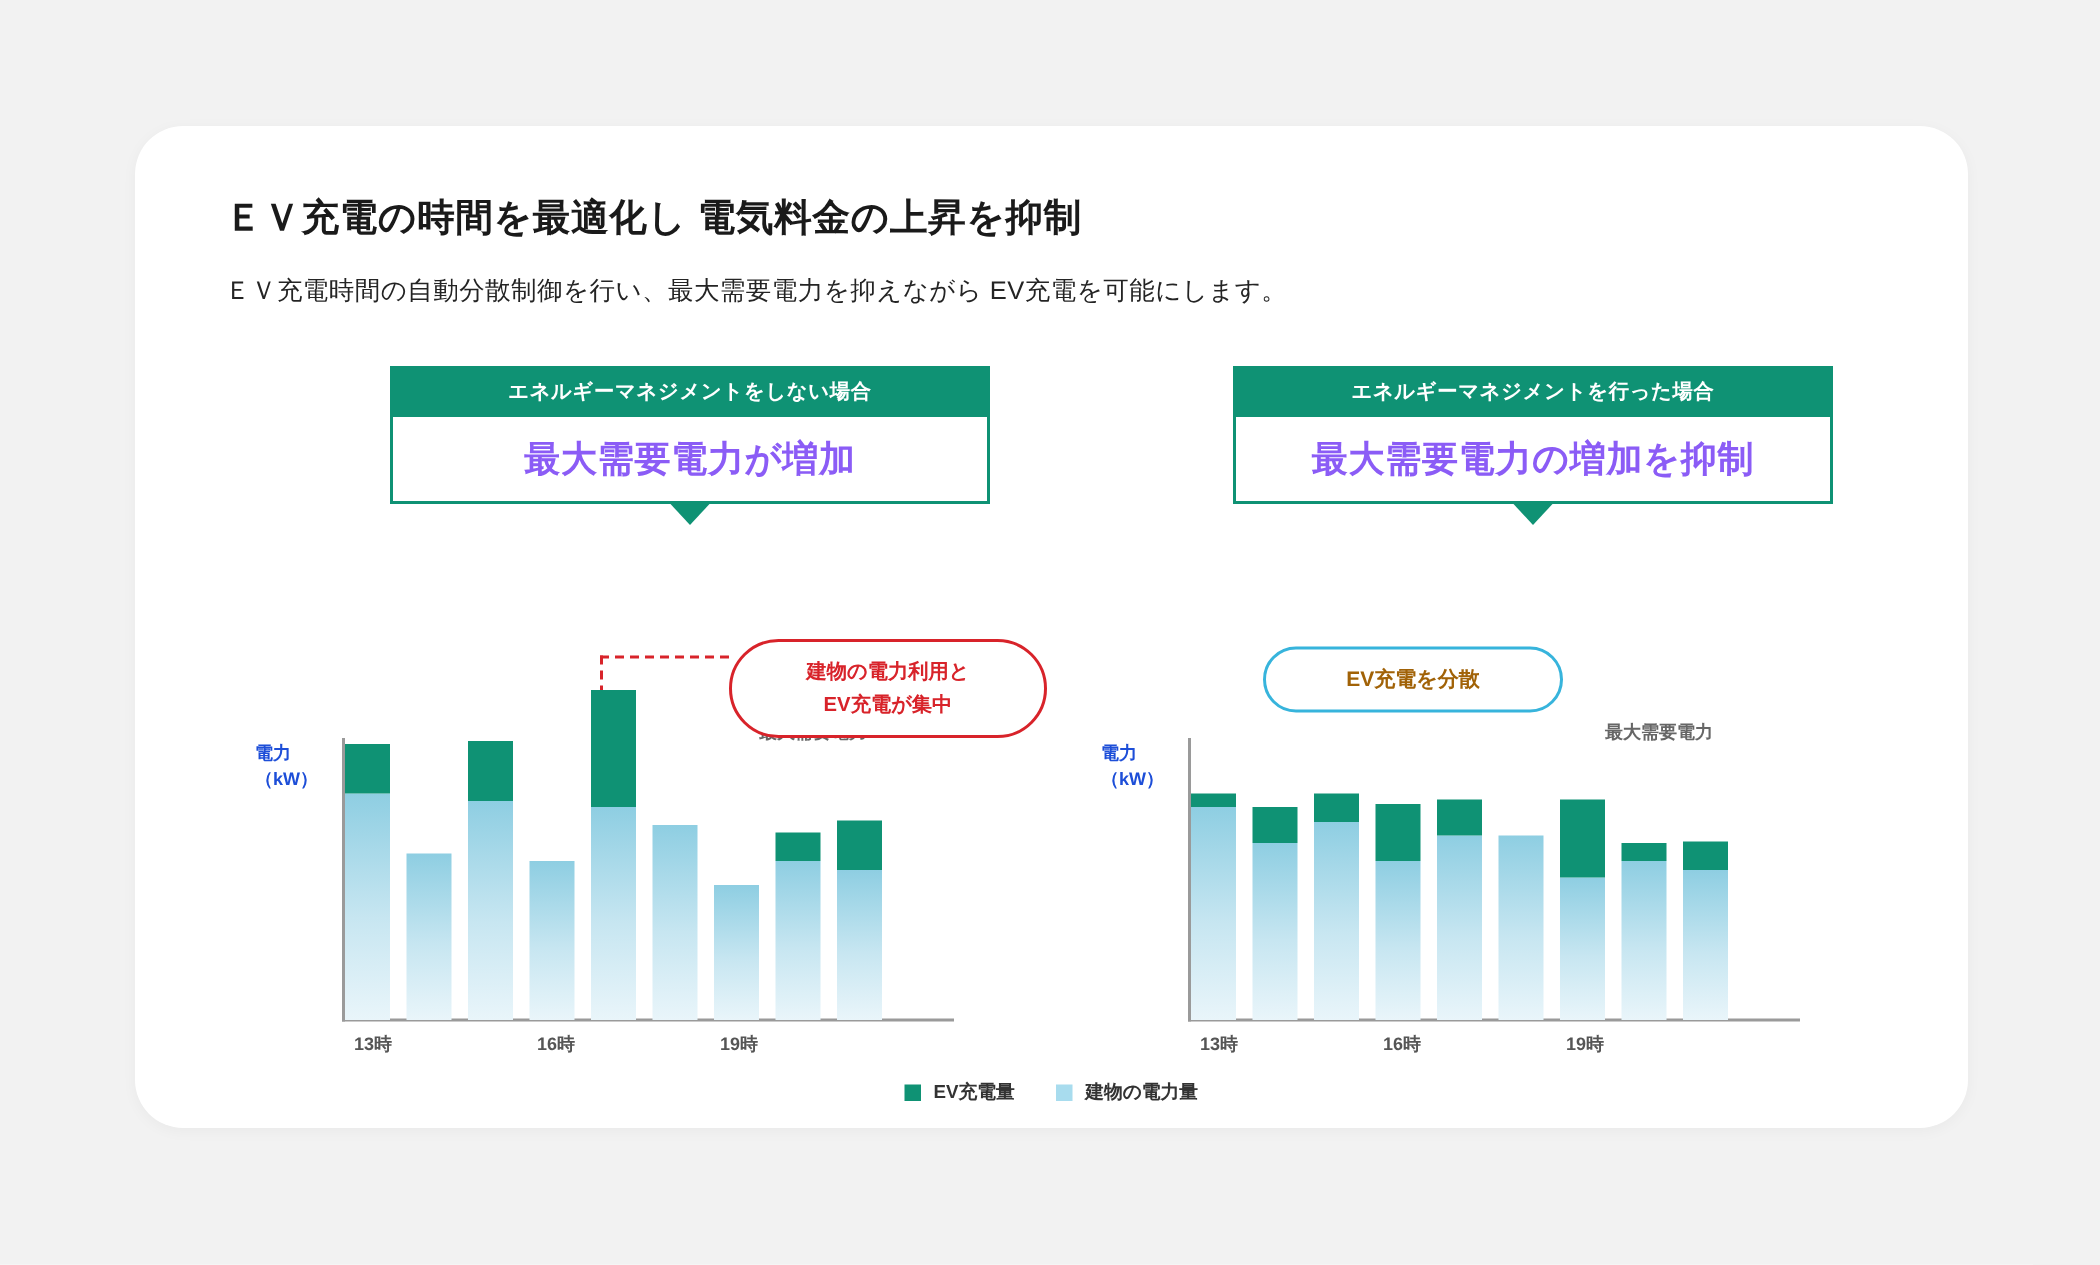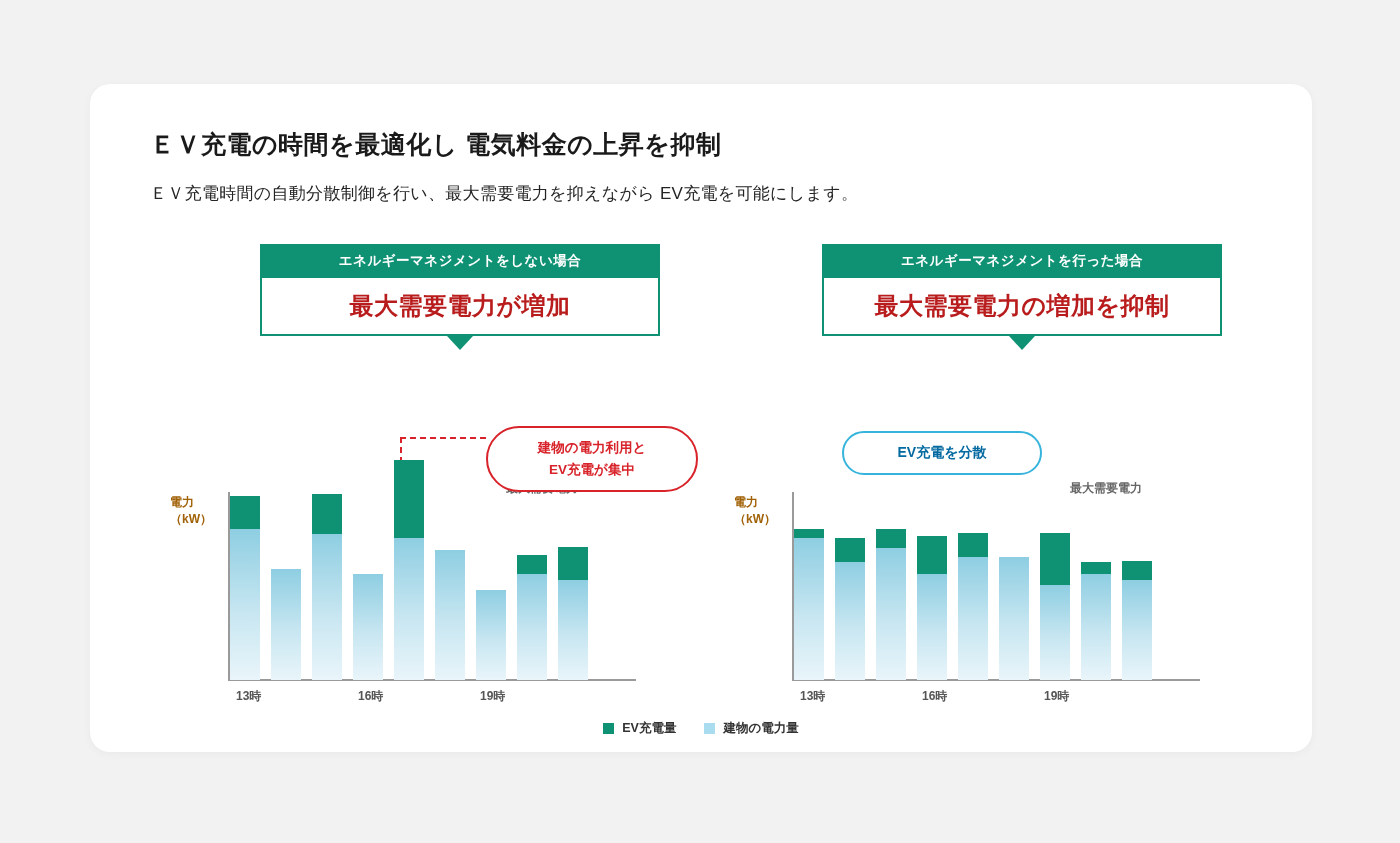--- a/index.html
+++ b/index.html
@@ -19,21 +19,21 @@
     overflow: hidden;
   }
 
   .card {
     position: absolute;
     left: 90px;
     top: 84px;
     width: 1222px;
     height: 668px;
     background: #ffffff;
-    border-radius: 20px;
+    border-radius: 32px;
     box-shadow: 0 2px 10px rgba(0,0,0,0.04);
   }
 
   .title {
     position: absolute;
     left: 60px;
     top: 44px;
     font-size: 25px;
     font-weight: bold;
     color: #1a1a1a;
@@ -86,21 +86,21 @@
     width: 400px;
     height: 58px;
     border: 2px solid #0f9274;
     border-top: none;
     background: #ffffff;
     display: flex;
     align-items: center;
     justify-content: center;
     font-size: 24px;
     font-weight: bold;
-    color: #b91c1c;
+    color: #8b5cf6;
     letter-spacing: 0.5px;
     box-sizing: border-box;
   }
   .panel.left  .headline { left: 92px; }
   .panel.right .headline { left: 90px; font-family: Liberation Serif, serif; }
 
   .arrow-down {
     position: absolute;
     top: 92px;
     width: 0;
@@ -120,21 +120,21 @@
     width: 560px;
     height: 330px;
   }
 
   .axis-label {
     position: absolute;
     left: 2px;
     top: 110px;
     font-size: 12px;
     font-weight: bold;
-    color: #a16207;
+    color: #1d4ed8;
     line-height: 17px;
     text-align: left;
   }
 
   .y-axis {
     position: absolute;
     left: 60px;
     top: 108px;
     width: 2px;
     height: 189px;
@@ -233,21 +233,21 @@
     left: 110px;
     top: 47px;
     width: 200px;
     height: 44px;
     border: 2px solid #37b4dc;
     border-radius: 22px;
     background: #ffffff;
     display: flex;
     align-items: center;
     justify-content: center;
-    color: #0369a1;
+    color: #a16207;
     font-size: 14px;
     font-weight: bold;
     box-sizing: border-box;
   }
 
   
   .legend {
     position: absolute;
     left: 0;
     top: 636px;

